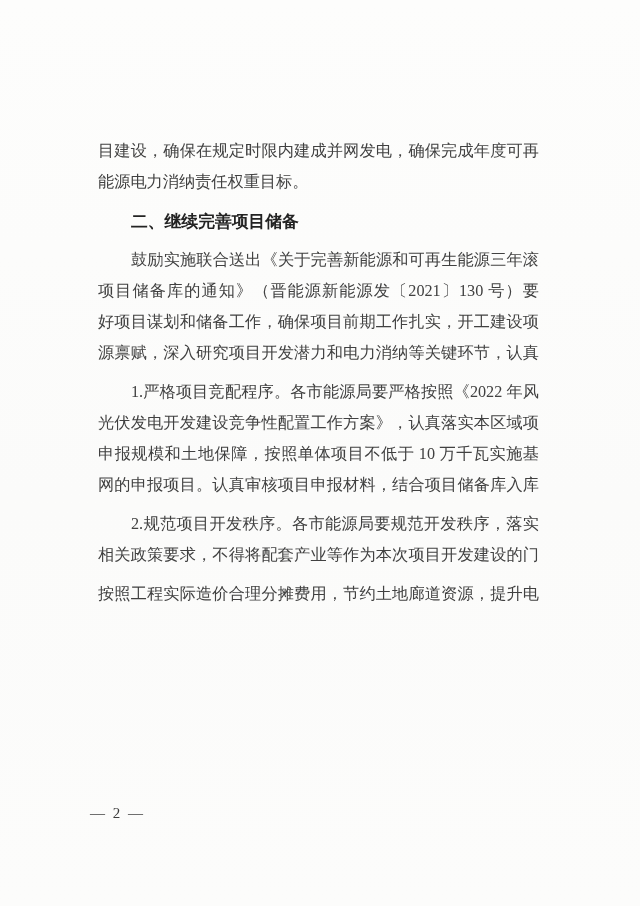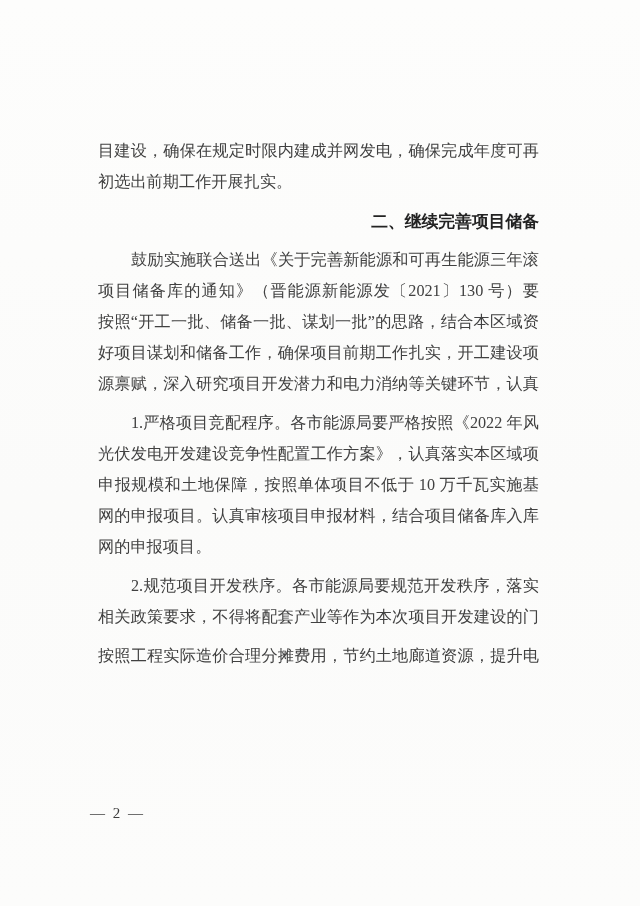--- a/index.html
+++ b/index.html
@@ -35,21 +35,20 @@
   .para.body .line {
     font-family: "Liberation Serif", serif;
     font-size: 16.2px;
     color: #414141;
   }
   .para.heading .line {
     font-family: "Liberation Sans", sans-serif;
     font-size: 16.8px;
     font-weight: 700;
     color: #232323;
-    text-align: right;
   }
   .line.full {
     text-align: justify;
     text-align-last: justify;
   }
   .line.indent {
     padding-left: 33px;
   }
   .footer {
     position: absolute;
@@ -63,38 +62,36 @@
     color: #3c3c3c;
   }
 </style>
 </head>
 <body>
 
 <div class="page">
   <div class="content">
       <div class="para body">
         <div class="line full">目建设，确保在规定时限内建成并网发电，确保完成年度可再生</div>
-        <div class="line">初选出前期工作开展扎实。</div>
+        <div class="line">能源电力消纳责任权重目标。</div>
       </div>
       <div class="para heading">
         <div class="line indent">二、继续完善项目储备</div>
       </div>
       <div class="para body">
         <div class="line full indent">鼓励实施联合送出《关于完善新能源和可再生能源三年滚动</div>
         <div class="line full">项目储备库的通知》（晋能源新能源发〔2021〕130 号）要求，</div>
-        <div class="line full">按照“开工一批、储备一批、谋划一批”的思路，结合本区域资</div>
         <div class="line full">好项目谋划和储备工作，确保项目前期工作扎实，开工建设项目</div>
         <div class="line full">源禀赋，深入研究项目开发潜力和电力消纳等关键环节，认真做</div>
       </div>
       <div class="para body">
         <div class="line full indent">1.严格项目竞配程序。各市能源局要严格按照《2022 年风电、</div>
         <div class="line full">光伏发电开发建设竞争性配置工作方案》，认真落实本区域项目</div>
         <div class="line full">申报规模和土地保障，按照单体项目不低于 10 万千瓦实施基地化</div>
         <div class="line full">网的申报项目。认真审核项目申报材料，结合项目储备库入库情</div>
-        <div class="line">网的申报项目。</div>
       </div>
       <div class="para body">
         <div class="line full indent">2.规范项目开发秩序。各市能源局要规范开发秩序，落实国家</div>
         <div class="line full">相关政策要求，不得将配套产业等作为本次项目开发建设的门槛。</div>
       </div>
       <div class="para body">
         <div class="line full">按照工程实际造价合理分摊费用，节约土地廊道资源，提升电网</div>
       </div>
     </div>
   <div class="footer">

